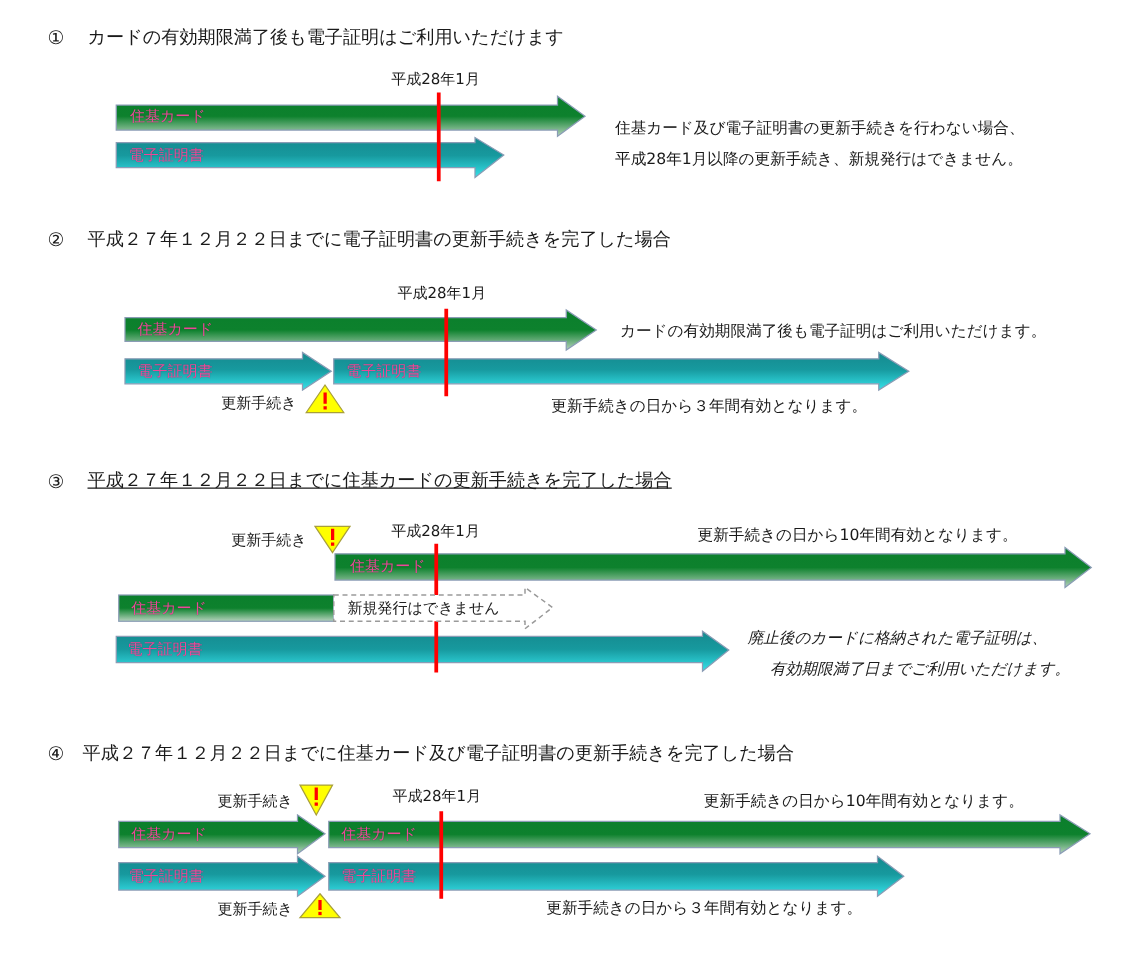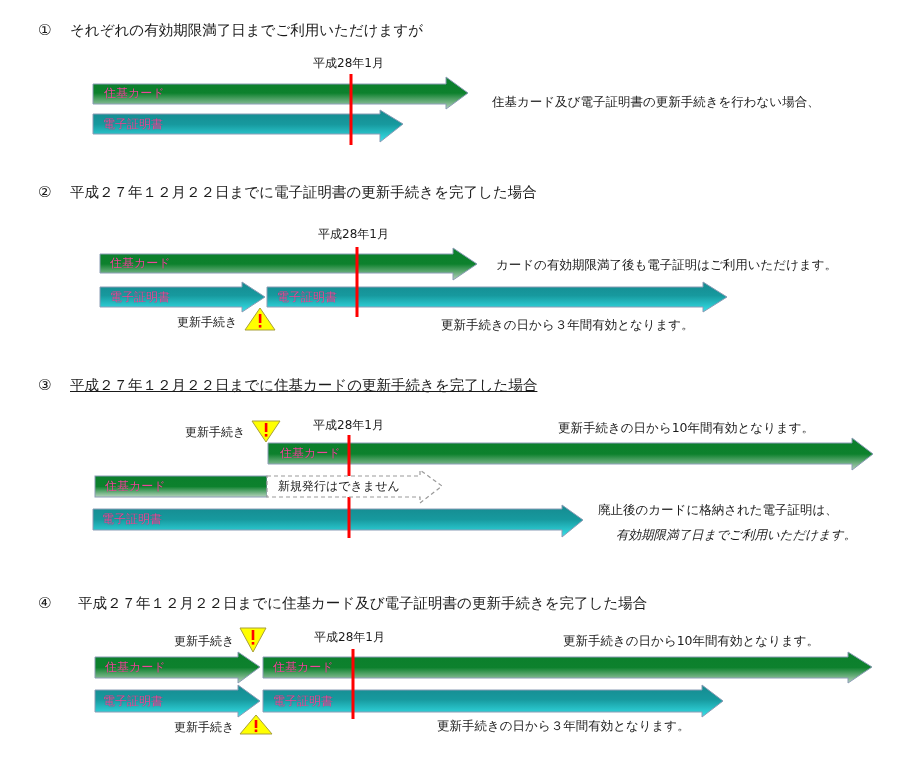--- a/index.html
+++ b/index.html
@@ -85,50 +85,51 @@
       <rect x="351.5" y="649" width="3" height="70" fill="#ff0000"></rect>
       <g>
         <polygon points="256,715 272,734 240,734" fill="#ffff00" stroke="#a89f3a" stroke-width="1"></polygon>
         <rect x="254.7" y="720" width="2.6" height="8" fill="#ff0000"></rect>
         <rect x="254.7" y="729.5" width="2.6" height="2.6" fill="#ff0000"></rect>
       </g>
     </g>
   </svg>
 
   <div class="t num" style="left:38px; top:22px;">①</div>
-  <div class="t title" style="left:70px; top:22px;">それぞれの有効期限満了日までご利用いただけますが</div>
+  <div class="t title" style="left:70px; top:22px;">カードの有効期限満了後も電子証明はご利用いただけます</div>
   <div class="t ms" style="left:313px; top:56px;">平成28年1月</div>
   <div class="t bar-label" style="left:104px; top:86px;">住基カード</div>
   <div class="t bar-label" style="left:103px; top:117px;">電子証明書</div>
   <div class="t note" style="left:492px; top:95px;">住基カード及び電子証明書の更新手続きを行わない場合、</div>
+  <div class="t note" style="left:492px; top:120px;">平成28年1月以降の更新手続き、新規発行はできません。</div>
 
   <div class="t num" style="left:38px; top:184px;">②</div>
   <div class="t title" style="left:70px; top:184px;text-align:center;">平成２７年１２月２２日までに電子証明書の更新手続きを完了した場合</div>
   <div class="t ms" style="left:318px; top:227px;">平成28年1月</div>
   <div class="t bar-label" style="left:110px; top:256px;">住基カード</div>
   <div class="t bar-label" style="left:110px; top:290px;">電子証明書</div>
   <div class="t bar-label" style="left:277px; top:290px;">電子証明書</div>
   <div class="t rl" style="left:177px; top:315px;">更新手続き</div>
   <div class="t note" style="left:496px; top:258px;text-align:right;">カードの有効期限満了後も電子証明はご利用いただけます。</div>
   <div class="t note" style="left:441px; top:318px;">更新手続きの日から３年間有効となります。</div>
 
   <div class="t num" style="left:38px; top:377px;">③</div>
   <div class="t title" style="left:70px; top:377px;text-decoration:underline;">平成２７年１２月２２日までに住基カードの更新手続きを完了した場合</div>
   <div class="t rl" style="left:185px; top:425px;">更新手続き</div>
   <div class="t ms" style="left:313px; top:418px;">平成28年1月</div>
   <div class="t note" style="left:558px; top:421px;">更新手続きの日から10年間有効となります。</div>
   <div class="t bar-label" style="left:280px; top:446px;">住基カード</div>
   <div class="t bar-label" style="left:105px; top:479px;">住基カード</div>
   <div class="t dash-label" style="left:278px; top:479px;">新規発行はできません</div>
   <div class="t bar-label" style="left:102px; top:512px;">電子証明書</div>
-  <div class="t note" style="left:598px; top:503px;">廃止後のカードに格納された電子証明は、</div>
+  <div class="t note" style="left:598px; top:503px;font-style:italic;">廃止後のカードに格納された電子証明は、</div>
   <div class="t note" style="left:616px; top:528px;font-style:italic;">有効期限満了日までご利用いただけます。</div>
 
   <div class="t num" style="left:38px; top:595px;">④</div>
-  <div class="t title" style="left:78px; top:595px;">平成２７年１２月２２日までに住基カード及び電子証明書の更新手続きを完了した場合</div>
+  <div class="t title" style="left:66px; top:595px;">平成２７年１２月２２日までに住基カード及び電子証明書の更新手続きを完了した場合</div>
   <div class="t rl" style="left:174px; top:634px;">更新手続き</div>
   <div class="t ms" style="left:314px; top:630px;">平成28年1月</div>
   <div class="t note" style="left:563px; top:634px;">更新手続きの日から10年間有効となります。</div>
   <div class="t bar-label" style="left:105px; top:660px;">住基カード</div>
   <div class="t bar-label" style="left:273px; top:660px;">住基カード</div>
   <div class="t bar-label" style="left:103px; top:694px;">電子証明書</div>
   <div class="t bar-label" style="left:273px; top:694px;">電子証明書</div>
   <div class="t rl" style="left:174px; top:720px;">更新手続き</div>
   <div class="t note" style="left:437px; top:719px;">更新手続きの日から３年間有効となります。</div>
 

